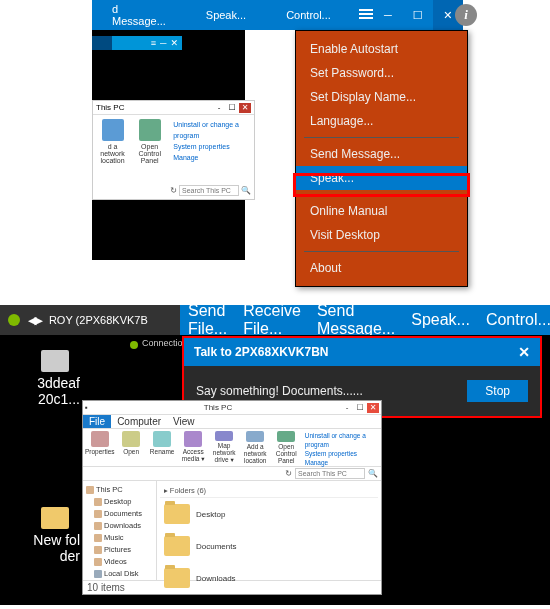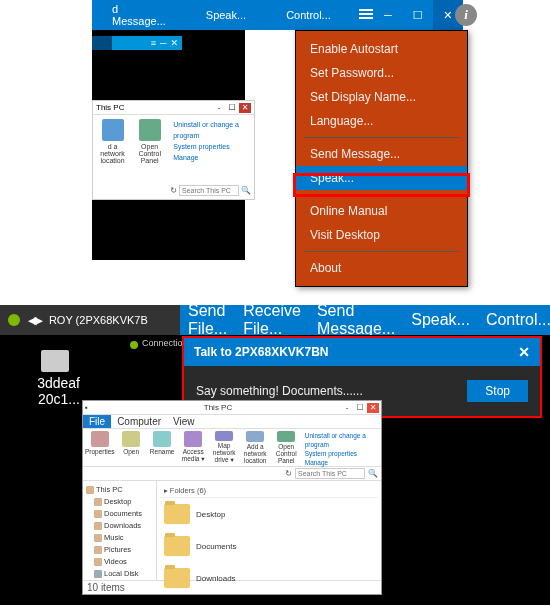--- a/index.html
+++ b/index.html
@@ -183,20 +183,24 @@
 
   <div class="remote-desktop2"></div>
   <div class="green-dot2"></div>
   <div class="conn-count"><span>Connections: 1</span> <span class="ic"></span></div>
 
   <div class="desktop-icons">
     <div class="di">
       <div class="ic" style="background:#ccc"></div>
       <div class="lbl">3ddeaf20c1...</div>
     </div>
+    <div class="di" style="margin-top:100px;">
+      <div class="ic" style="background:#f0c96b"></div>
+      <div class="lbl">New folder</div>
+    </div>
   </div>
 </div>
 
 <div class="talk-dialog">
   <div class="tb">
     <span>Talk to 2PX68XKVK7BN</span>
     <span class="x">✕</span>
   </div>
   <div class="body">
     <span class="msg">Say something! Documents......</span>

